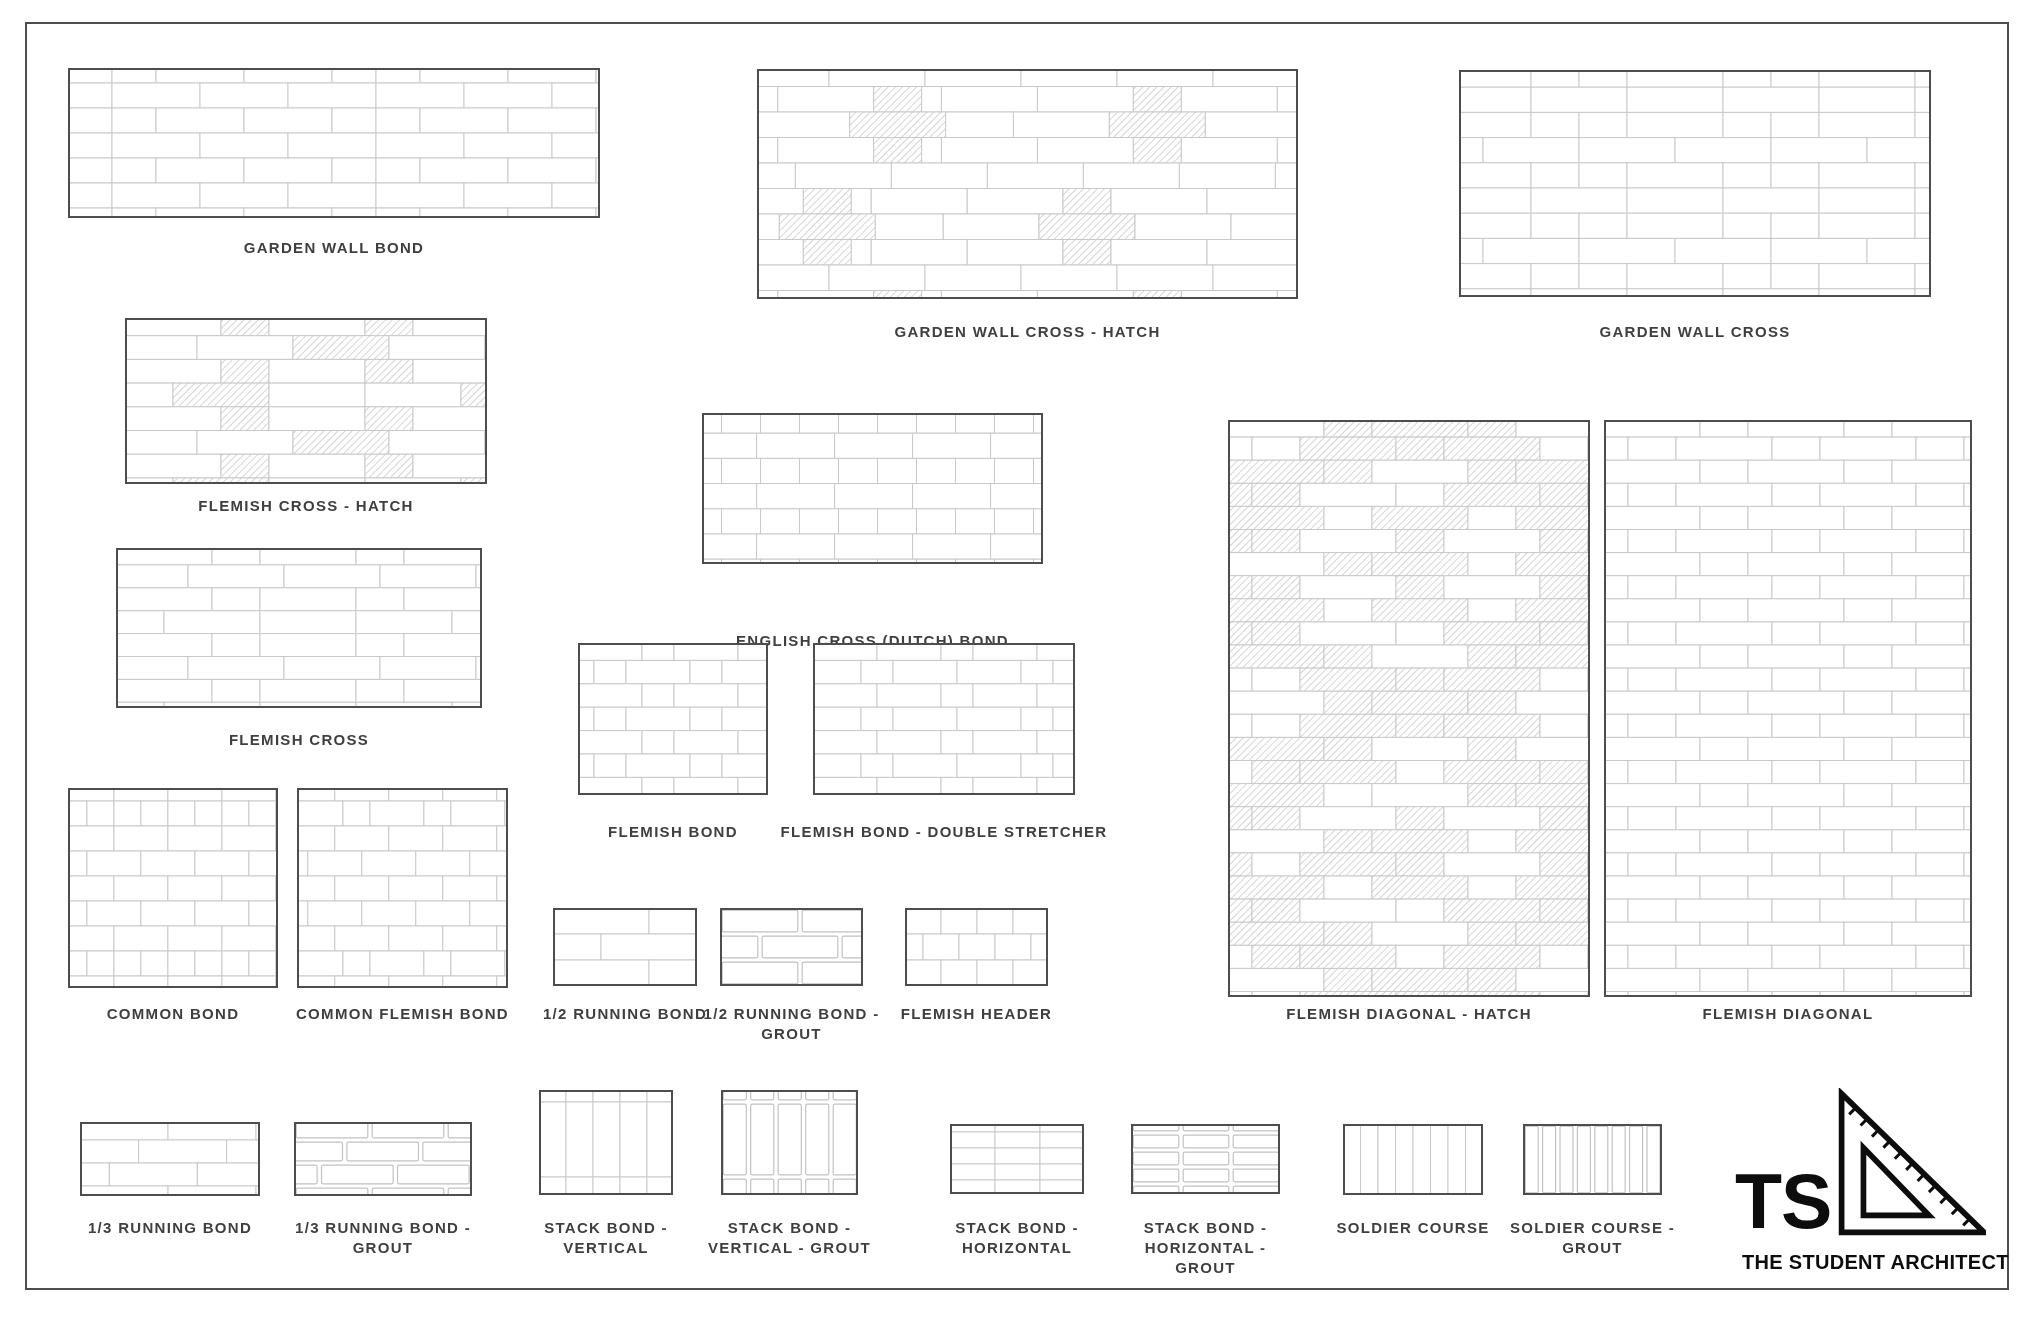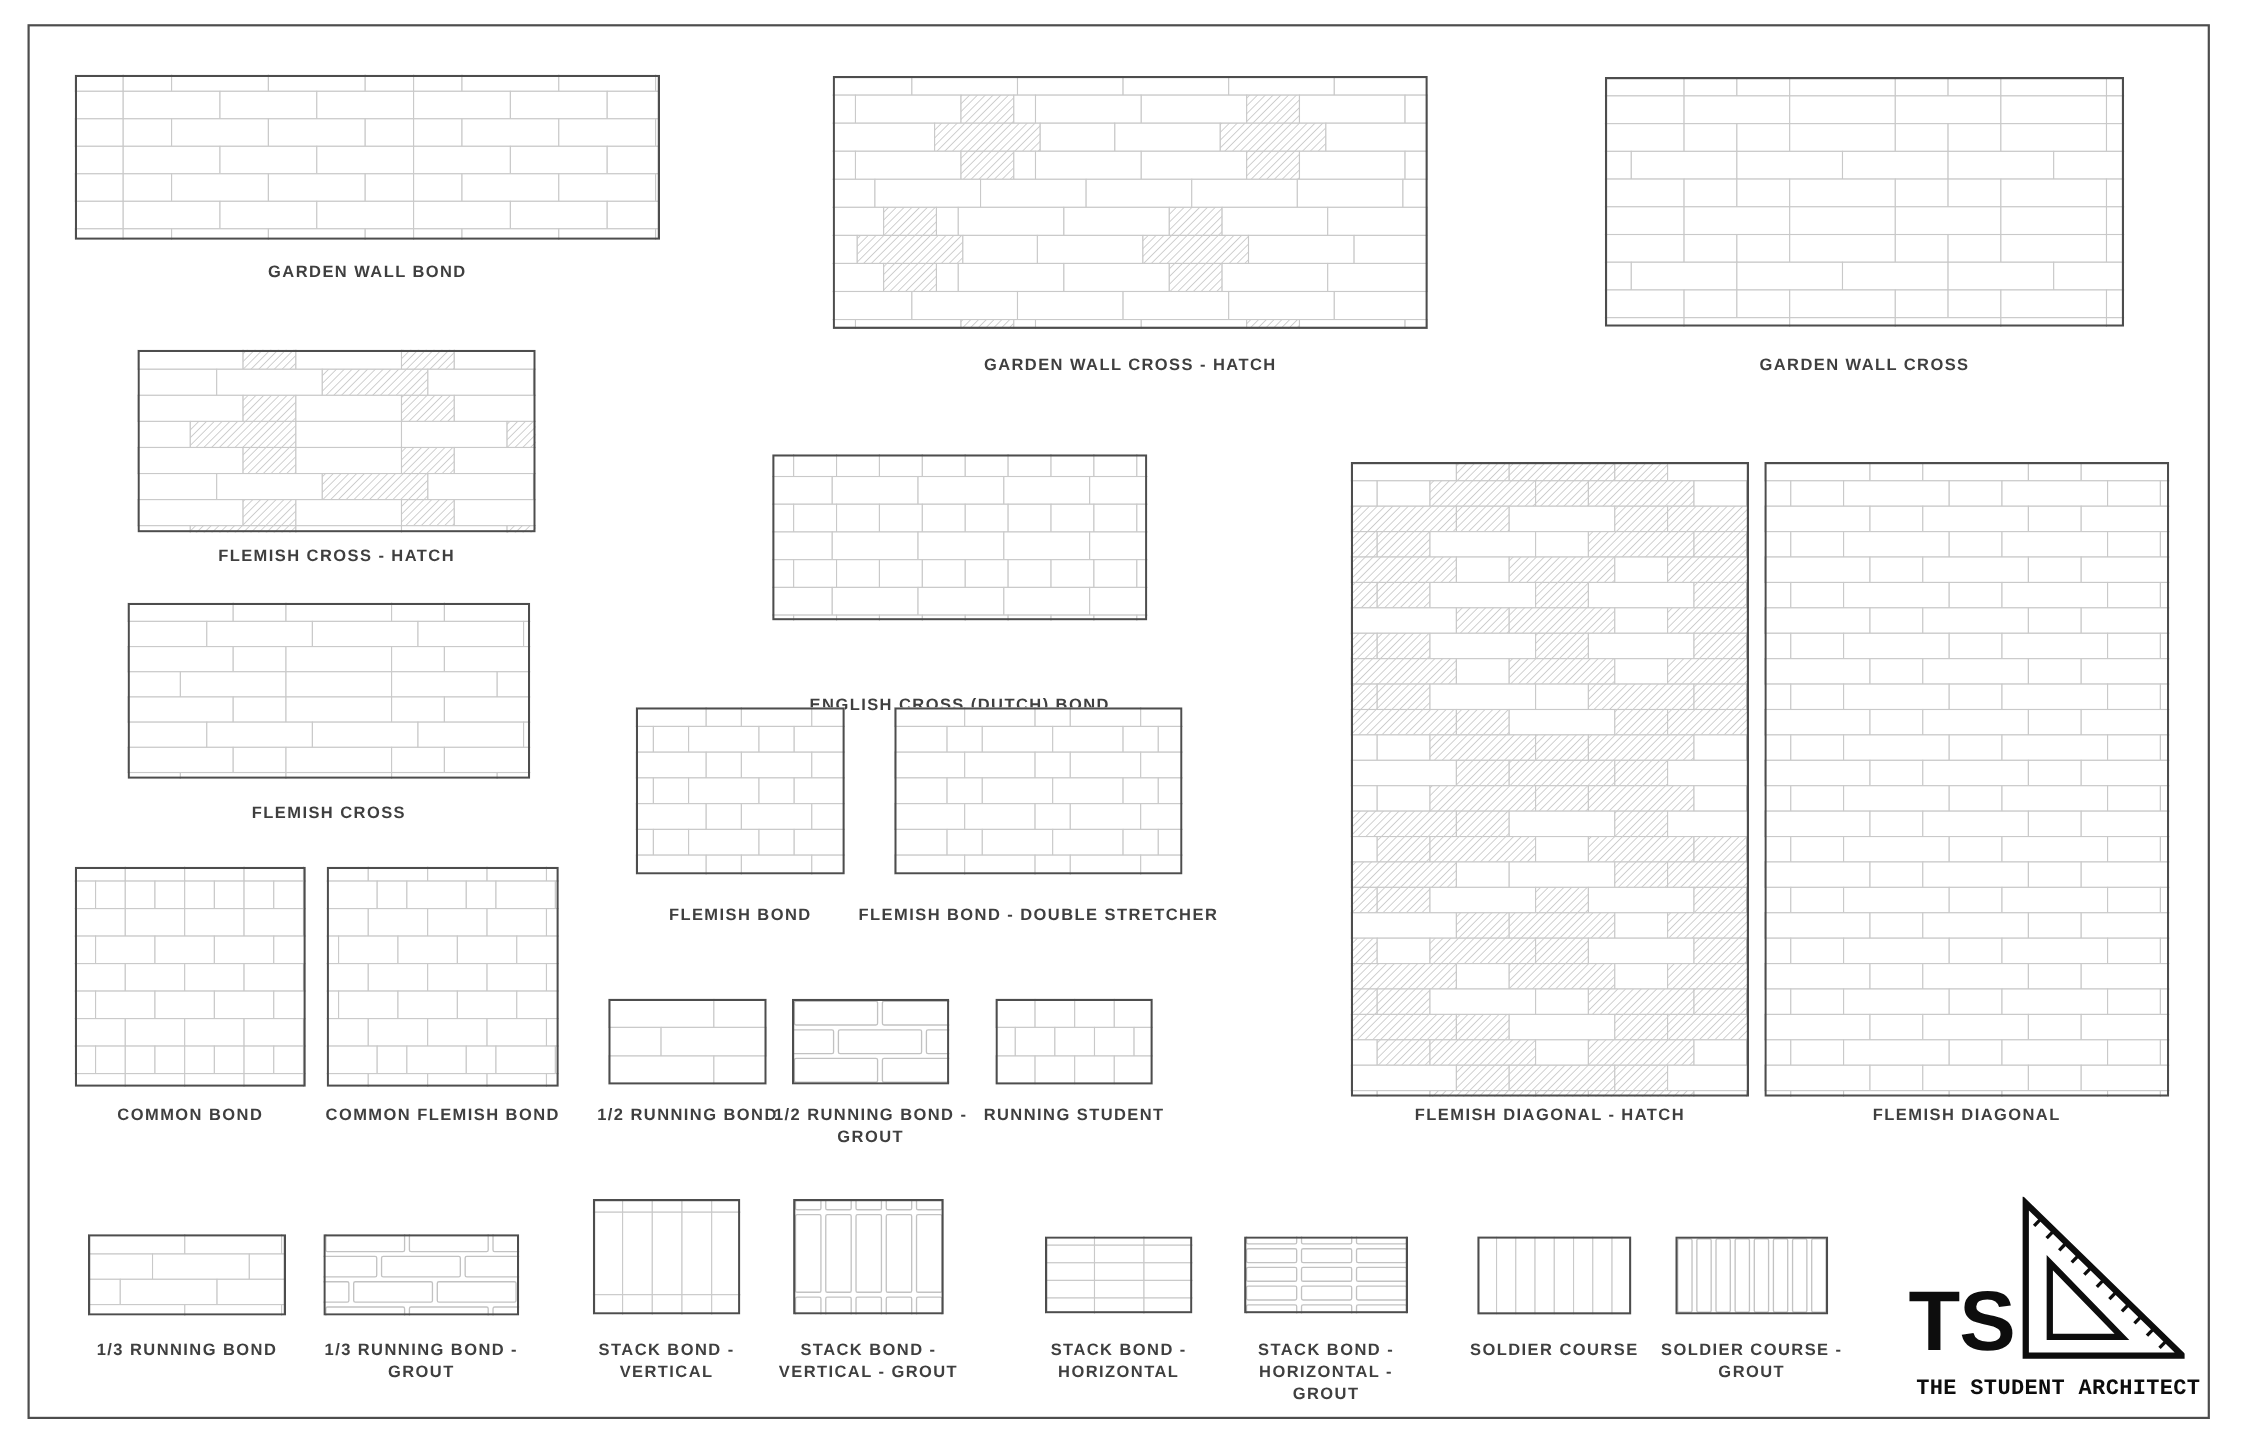--- a/index.html
+++ b/index.html
@@ -5,21 +5,21 @@
   html,body{margin:0;padding:0;background:#ffffff;}
   body{width:2040px;height:1320px;position:relative;font-family:"Liberation Sans",sans-serif;}
   .sheet{position:absolute;left:0;top:0;width:2040px;height:1320px;background:#fff;}
   .sheet-border{position:absolute;left:25px;top:22px;width:1984px;height:1268px;border:2px solid #4d4d4d;box-sizing:border-box;}
   .panel{position:absolute;margin:0;font-weight:bold;}
   .swatch{position:absolute;left:0;top:0;}
   .cap{position:absolute;white-space:pre-line;text-align:center;font-size:15px;line-height:20px;letter-spacing:1.3px;color:#3f3f3f;width:340px;}
   .logo{position:absolute;left:1725px;top:1080px;width:290px;height:210px;}
   .logo .ts{position:absolute;left:10px;top:83px;font-size:77px;font-weight:800;letter-spacing:-1px;color:#0d0d0d;line-height:1;}
   .logo .tri{position:absolute;left:109px;top:8px;}
-  .logo .brand{position:absolute;left:17px;top:171px;font-size:20px;font-weight:700;letter-spacing:0.3px;color:#0d0d0d;white-space:nowrap;font-family:Liberation Mono, monospace;}
+  .logo .brand{position:absolute;left:17px;top:171px;font-size:20px;font-weight:700;letter-spacing:0.3px;color:#0d0d0d;white-space:nowrap;}
 </style>
 </head>
 <body>
 
 <div class="sheet">
   <div class="sheet-border"></div>
   <div id="panels">
   <figure class="panel" style="left: 68px; top: 68px; width: 532px; height: 150px;">
     <div class="swatch"><svg width="532" height="150" viewBox="0 0 532 150">
             <defs>
@@ -781,21 +781,21 @@
               <rect x="54" y="26" width="36" height="26" fill="#ffffff" stroke="#c9c9c9" stroke-width="1"></rect>
               <rect x="90" y="26" width="36" height="26" fill="#ffffff" stroke="#c9c9c9" stroke-width="1"></rect>
               <rect x="126" y="26" width="36" height="26" fill="#ffffff" stroke="#c9c9c9" stroke-width="1"></rect>
               <rect x="0" y="52" width="36" height="26" fill="#ffffff" stroke="#c9c9c9" stroke-width="1"></rect>
               <rect x="36" y="52" width="36" height="26" fill="#ffffff" stroke="#c9c9c9" stroke-width="1"></rect>
               <rect x="72" y="52" width="36" height="26" fill="#ffffff" stroke="#c9c9c9" stroke-width="1"></rect>
               <rect x="108" y="52" width="36" height="26" fill="#ffffff" stroke="#c9c9c9" stroke-width="1"></rect>
             </g>
             <rect x="1" y="1" width="141" height="76" fill="none" stroke="#4d4d4d" stroke-width="2"></rect>
           </svg></div>
-    <figcaption class="cap" style="left: -98.5px; top: 96px;">RUNNING STUDENT</figcaption>
+    <figcaption class="cap" style="left: -98.5px; top: 96px;">FLEMISH HEADER</figcaption>
   </figure>
 
   <figure class="panel" style="left: 1228px; top: 420px; width: 362px; height: 577px;">
     <div class="swatch"><svg width="362" height="577" viewBox="0 0 362 577">
             <defs>
               <pattern id="hatch13" width="5" height="5" patternUnits="userSpaceOnUse" patternTransform="rotate(45)">
                 <rect width="5" height="5" fill="#ffffff"></rect>
                 <line x1="0" y1="0" x2="0" y2="5" stroke="#b2b2b2" stroke-width="1.1"></line>
               </pattern>
               <clipPath id="clip13">

